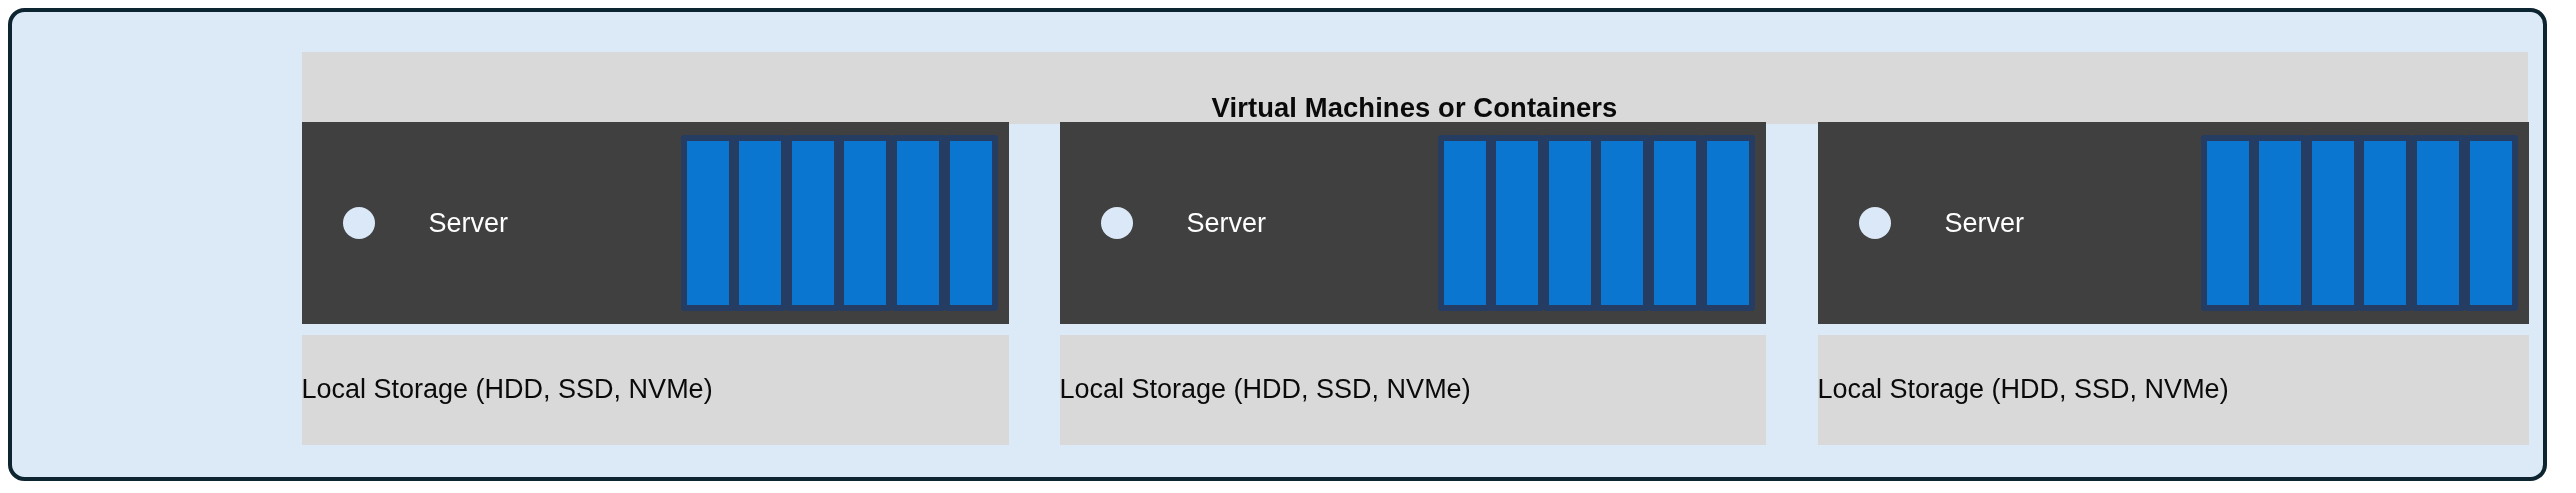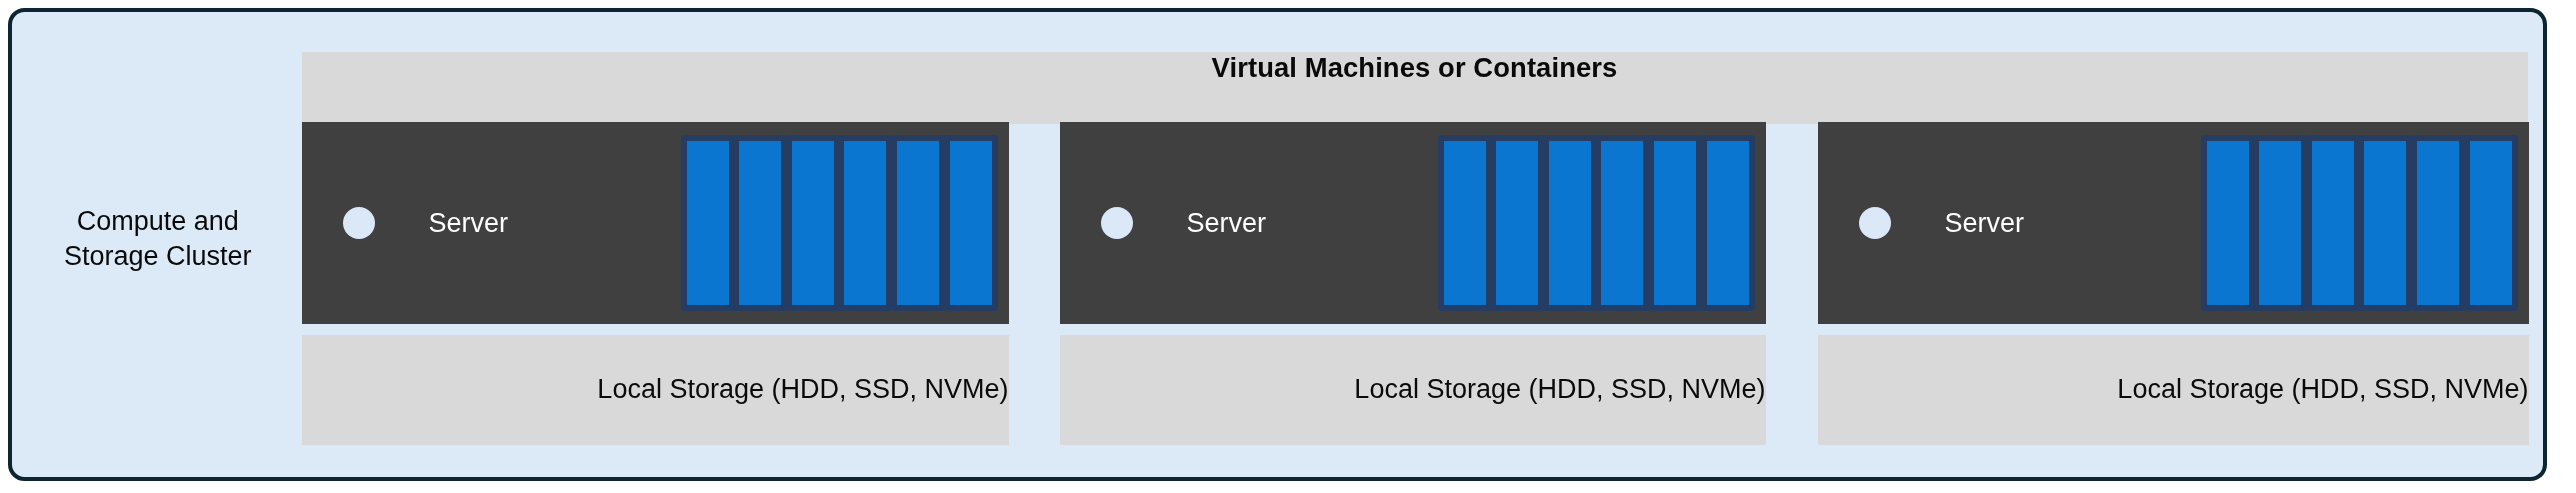--- a/index.html
+++ b/index.html
@@ -31,21 +31,21 @@
     white-space:pre-line;
   }
 
   
   .vm-band{
     position:absolute;
     left:290px; top:40px;
     width:2226px; height:72px;
     background:#d9d9d9;
     display:flex;
-    align-items:flex-start;
+    align-items:flex-end;
     justify-content:center;
   }
   .vm-band-title{
     font-size:27.4px;
     font-weight:bold;
     color:#0a0a0a;
     letter-spacing:0.1px;
   }
 
   
@@ -97,41 +97,39 @@
     margin-right:-1.4px;
   }
 
   .storage-box{
     position:absolute;
     top:213px;
     height:110px;
     background:#d9d9d9;
     display:flex;
     align-items:center;
-    justify-content:flex-end;
+    justify-content:flex-start;
   }
   .storage-box.c0{ left:0;   width:707px; }
   .storage-box.c1{ left:0;   width:706px; }
   .storage-box.c2{ left:0;   width:711px; }
   .storage-label{
     font-size:27px;
     color:#0a0a0a;
     font-weight:400;
     white-space:nowrap;
   }
 </style>
 </head>
 <body>
 
 <div class="canvas">
 
   <div class="cluster-frame">
 
-    <div class="cluster-label">Compute and
-Storage Cluster</div>
 
     <div class="vm-band">
       <div class="vm-band-title">Virtual Machines or Containers</div>
     </div>
 
     <div class="server-col c0">
       <div class="server-box">
         <div class="server-dot"></div>
         <div class="server-name">Server</div>
         <div class="disk-rack">

